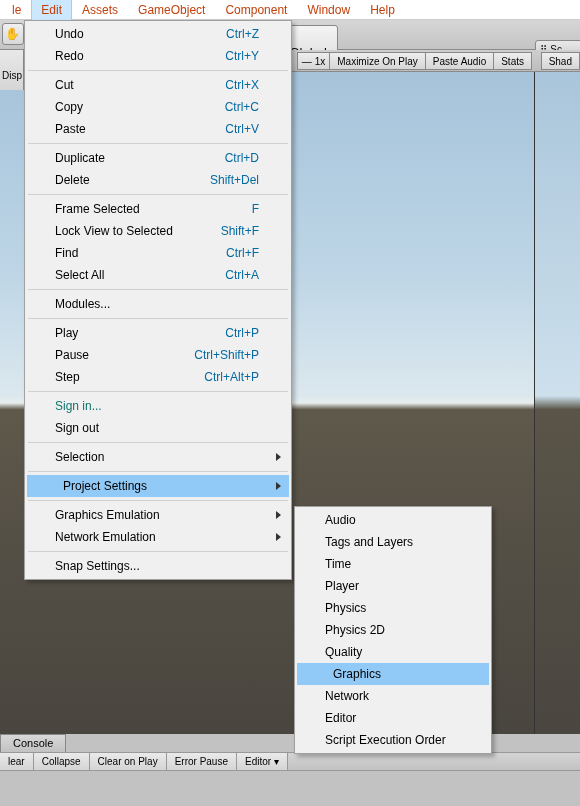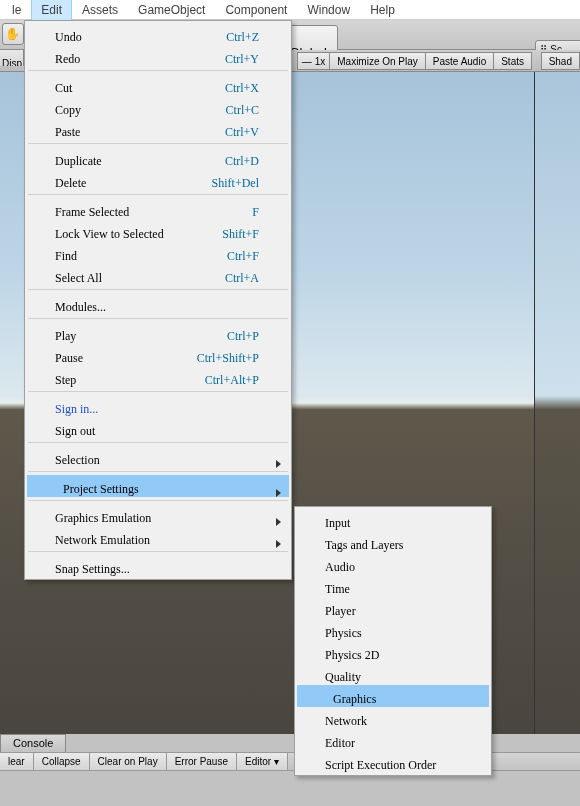--- a/index.html
+++ b/index.html
@@ -18,21 +18,21 @@
     display: flex;
     align-items: center;
     padding-left: 2px;
     border-bottom: 1px solid #ccc;
     position: relative;
     z-index: 5;
   }
   .menubar-item {
     padding: 2px 10px;
     font-size: 12px;
-    color: #404040;
+    color: #c2410c;
     cursor: default;
     text-align: center;
   }
   .menubar-item.active {
     background: #cce8ff;
     border: 1px solid #99d1ff;
     padding: 17px 9px;
   }
   .toolbar-row1 {
     position: absolute;
@@ -160,51 +160,50 @@
     left: 24px;
     width: 268px;
   }
   .menu-sub {
     top: 506px;
     left: 294px;
     width: 198px;
   }
   .menu-item {
     display: flex;
-    align-items: flex-end;
+    align-items: center;
     height: 22px;
     padding: 0 30px 0 28px;
     font-size: 12px;
     color: #000;
     position: relative;
     cursor: default;
-    font-family: Liberation Serif, serif;
-  }
-  .menu-item.disabled { color: #1d4ed8; }
+  }
+  .menu-item.disabled { color: #0f766e; }
   .menu-item.highlight { background: #91c9f7; padding-left: 36px; }
   .menu-item .label { flex: 1; }
   .menu-item .shortcut { color: #0369a1; font-size: 12px; }
   .menu-item .arrow {
     position: absolute;
     right: 8px;
     width: 0; height: 0;
     border-top: 4px solid transparent;
     border-bottom: 4px solid transparent;
     border-left: 5px solid #333;
   }
   .menu-sep {
     height: 1px;
     background: #d0d0d0;
     margin: 3px 1px;
   }
   .disp-left {
     position:absolute; top:50px; left:0; width:24px; height:16px;
     background:linear-gradient(to bottom,#e8e8e8,#d6d6d6);
     border-right:1px solid #888; z-index:3;
-    font-size:10px; padding:8px 2px; overflow:hidden;
+    font-size:10px; padding:20px 2px; overflow:hidden;
   }
 </style>
 </head>
 <body>
 
 <div class="menubar">
   <div class="menubar-item">le</div>
   <div class="menubar-item active">Edit</div>
   <div class="menubar-item">Assets</div>
   <div class="menubar-item">GameObject</div>
@@ -349,27 +348,24 @@
       <span class="arrow"></span>
     </div>
     <div class="menu-sep"></div>
     <div class="menu-item">
       <span class="label">Snap Settings...</span>
     </div>
   </div>
 
 <div class="menu menu-sub" id="sub-menu">
     <div class="menu-item">
-      <span class="label">Input</span>
+      <span class="label">Audio</span>
     </div>
     <div class="menu-item">
       <span class="label">Tags and Layers</span>
-    </div>
-    <div class="menu-item">
-      <span class="label">Audio</span>
     </div>
     <div class="menu-item">
       <span class="label">Time</span>
     </div>
     <div class="menu-item">
       <span class="label">Player</span>
     </div>
     <div class="menu-item">
       <span class="label">Physics</span>
     </div>

